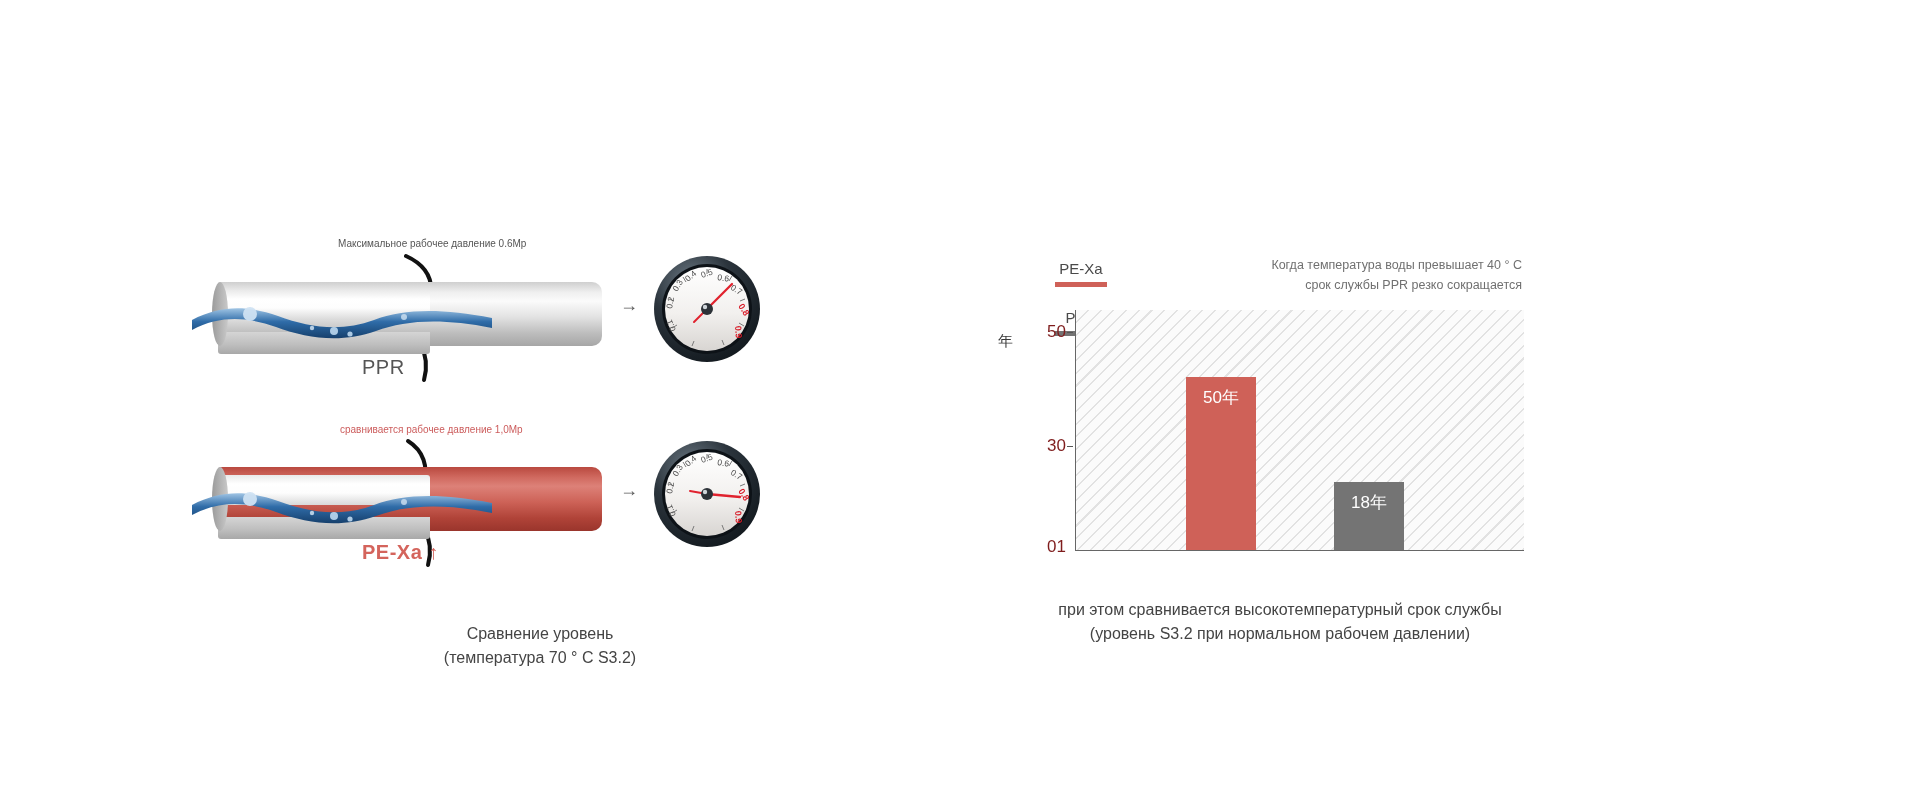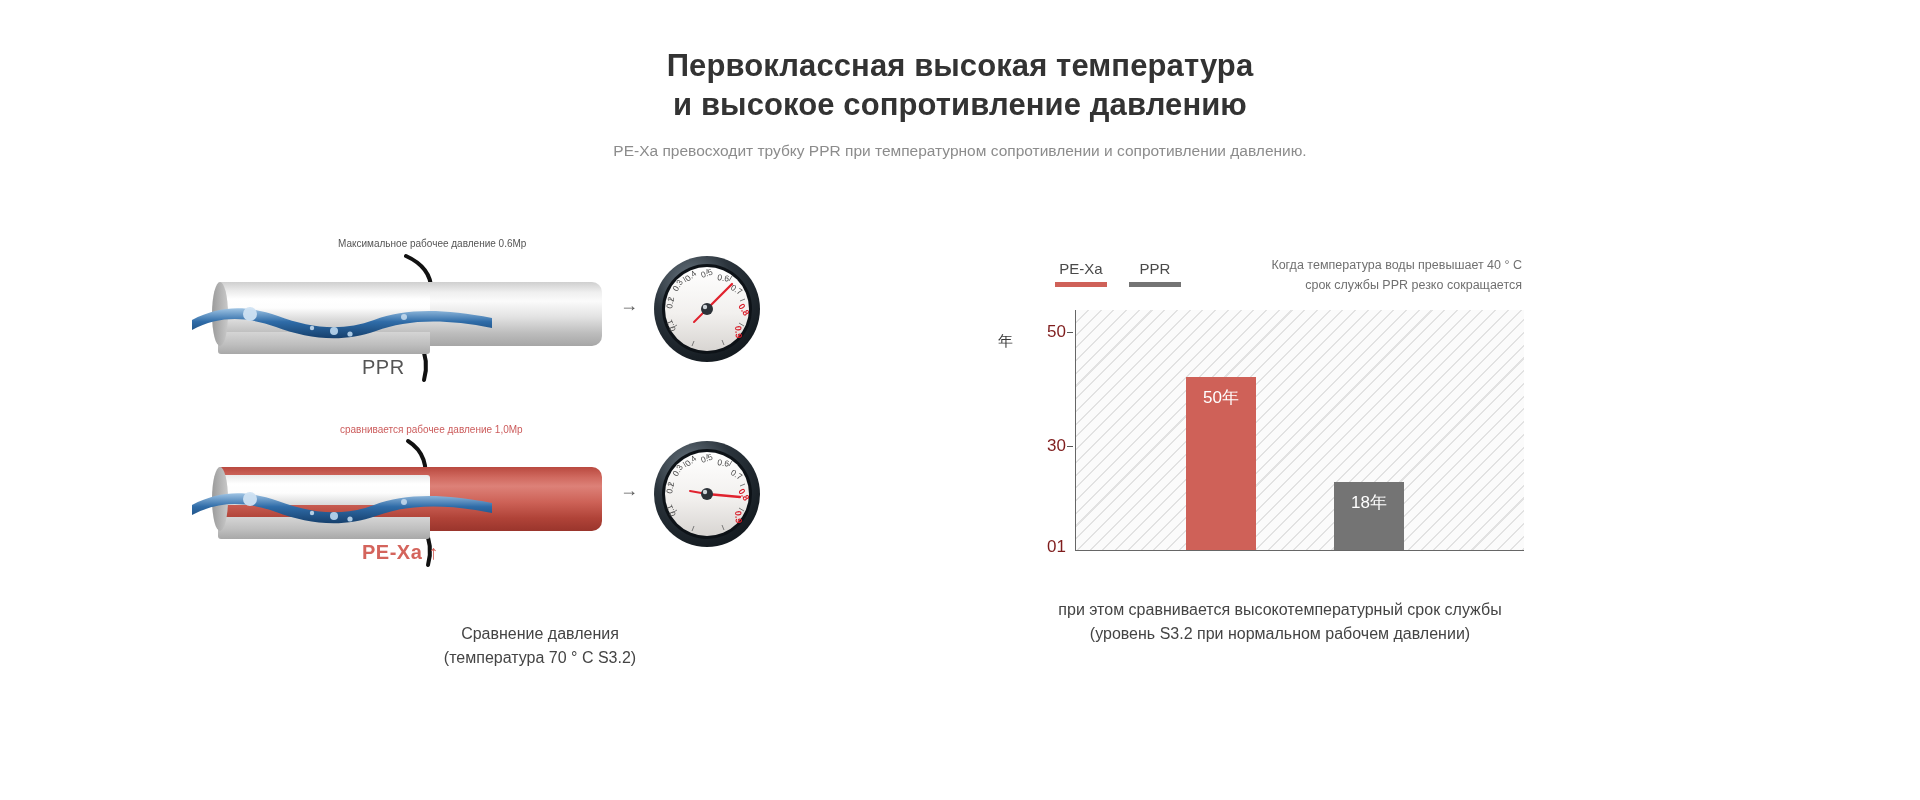--- a/index.html
+++ b/index.html
@@ -196,20 +196,21 @@
     width: 700px;
     height: 400px;
   }
 
   .legend {
     position: absolute;
     left: 55px;
     top: 30px;
     display: flex;
     gap: 22px;
+    flex-direction: column;
   }
   .legend-item { text-align: center; }
   .legend-label {
     font-size: 15px;
     color: #4a4a4a;
     line-height: 18px;
   }
   .legend-swatch {
     margin-top: 4px;
     height: 5px;
@@ -295,27 +296,20 @@
     font-size: 16px;
     line-height: 24px;
     color: #444444;
   }
 </style>
 </head>
 <body>
 
 <div class="content">
 
-  <div class="header">
-    <div class="title">
-      <span>Первоклассная высокая температура</span>
-      <span class="line2">и высокое сопротивление давлению</span>
-    </div>
-    <div class="subtitle">PE-Xa превосходит трубку PPR при температурном сопротивлении и сопротивлении давлению.</div>
-  </div>
 
   <div class="left-panel">
 
     <div class="pipe-block">
 
       <div class="callout ppr-callout">Максимальное рабочее давление 0.6Mp</div>
 
       <svg class="arrow-svg" viewBox="0 0 720 190">
 
         <path d="M 226 26 C 248 36 254 52 250 70" stroke="#111" stroke-width="4" fill="none" stroke-linecap="round"></path>
@@ -482,21 +476,21 @@
           <text x="83" y="72" transform="rotate(86 83 72)">0.9</text>
         </g>
         <line x1="55" y1="55" x2="88" y2="58" stroke="#e0222e" stroke-width="2.3" stroke-linecap="round"></line>
         <line x1="55" y1="55" x2="38" y2="52" stroke="#e0222e" stroke-width="2" stroke-linecap="round"></line>
         <circle cx="55" cy="55" r="6" fill="#2c3137"></circle>
         <circle cx="53" cy="53" r="2.2" fill="#cfd5da"></circle>
       </svg>
     </div>
 
     <div class="left-caption">
-      <div>Сравнение давления</div>
+      <div>Сравнение уровень</div>
       <div>(температура 70 ° C S3.2)</div>
     </div>
   </div>
 
   <div class="right-panel">
 
     <div class="legend">
       <div class="legend-item">
         <div class="legend-label">PE-Xa</div>
         <div class="legend-swatch" style="background:#cf6158"></div>

